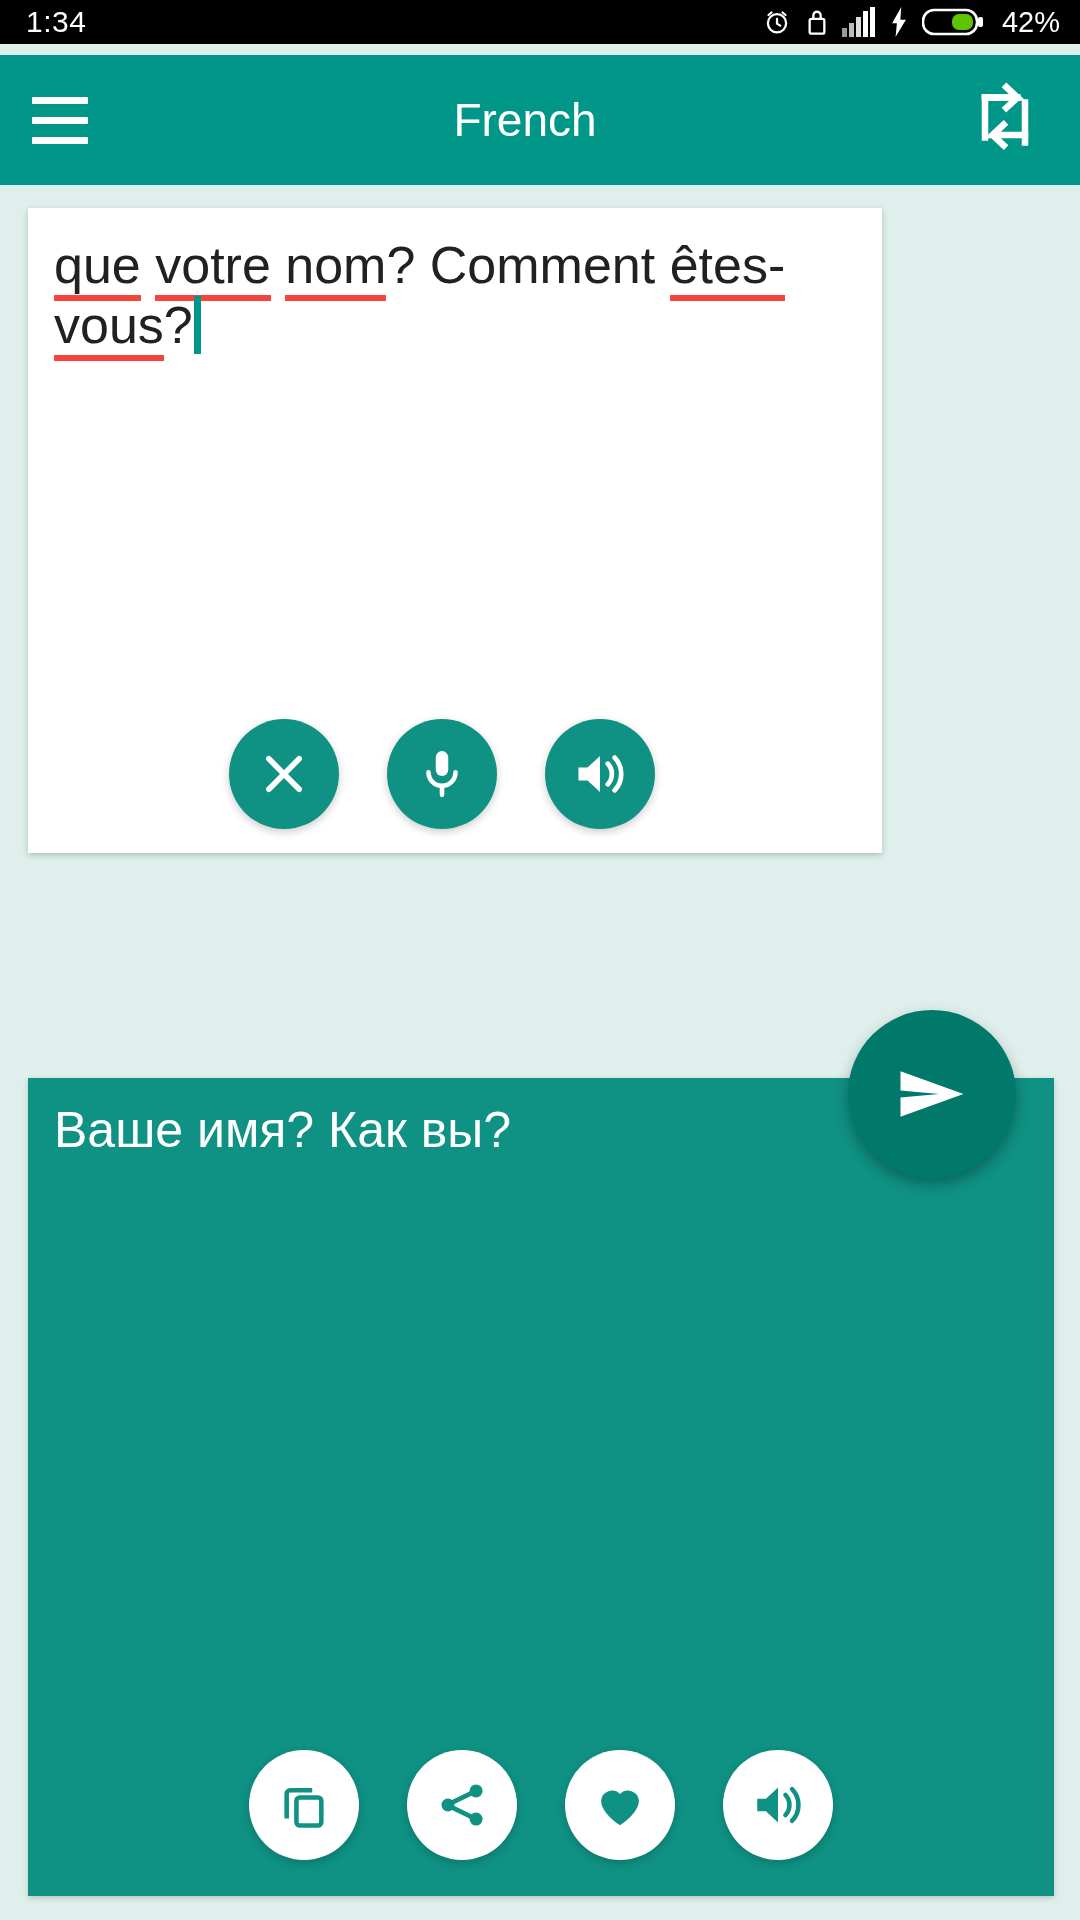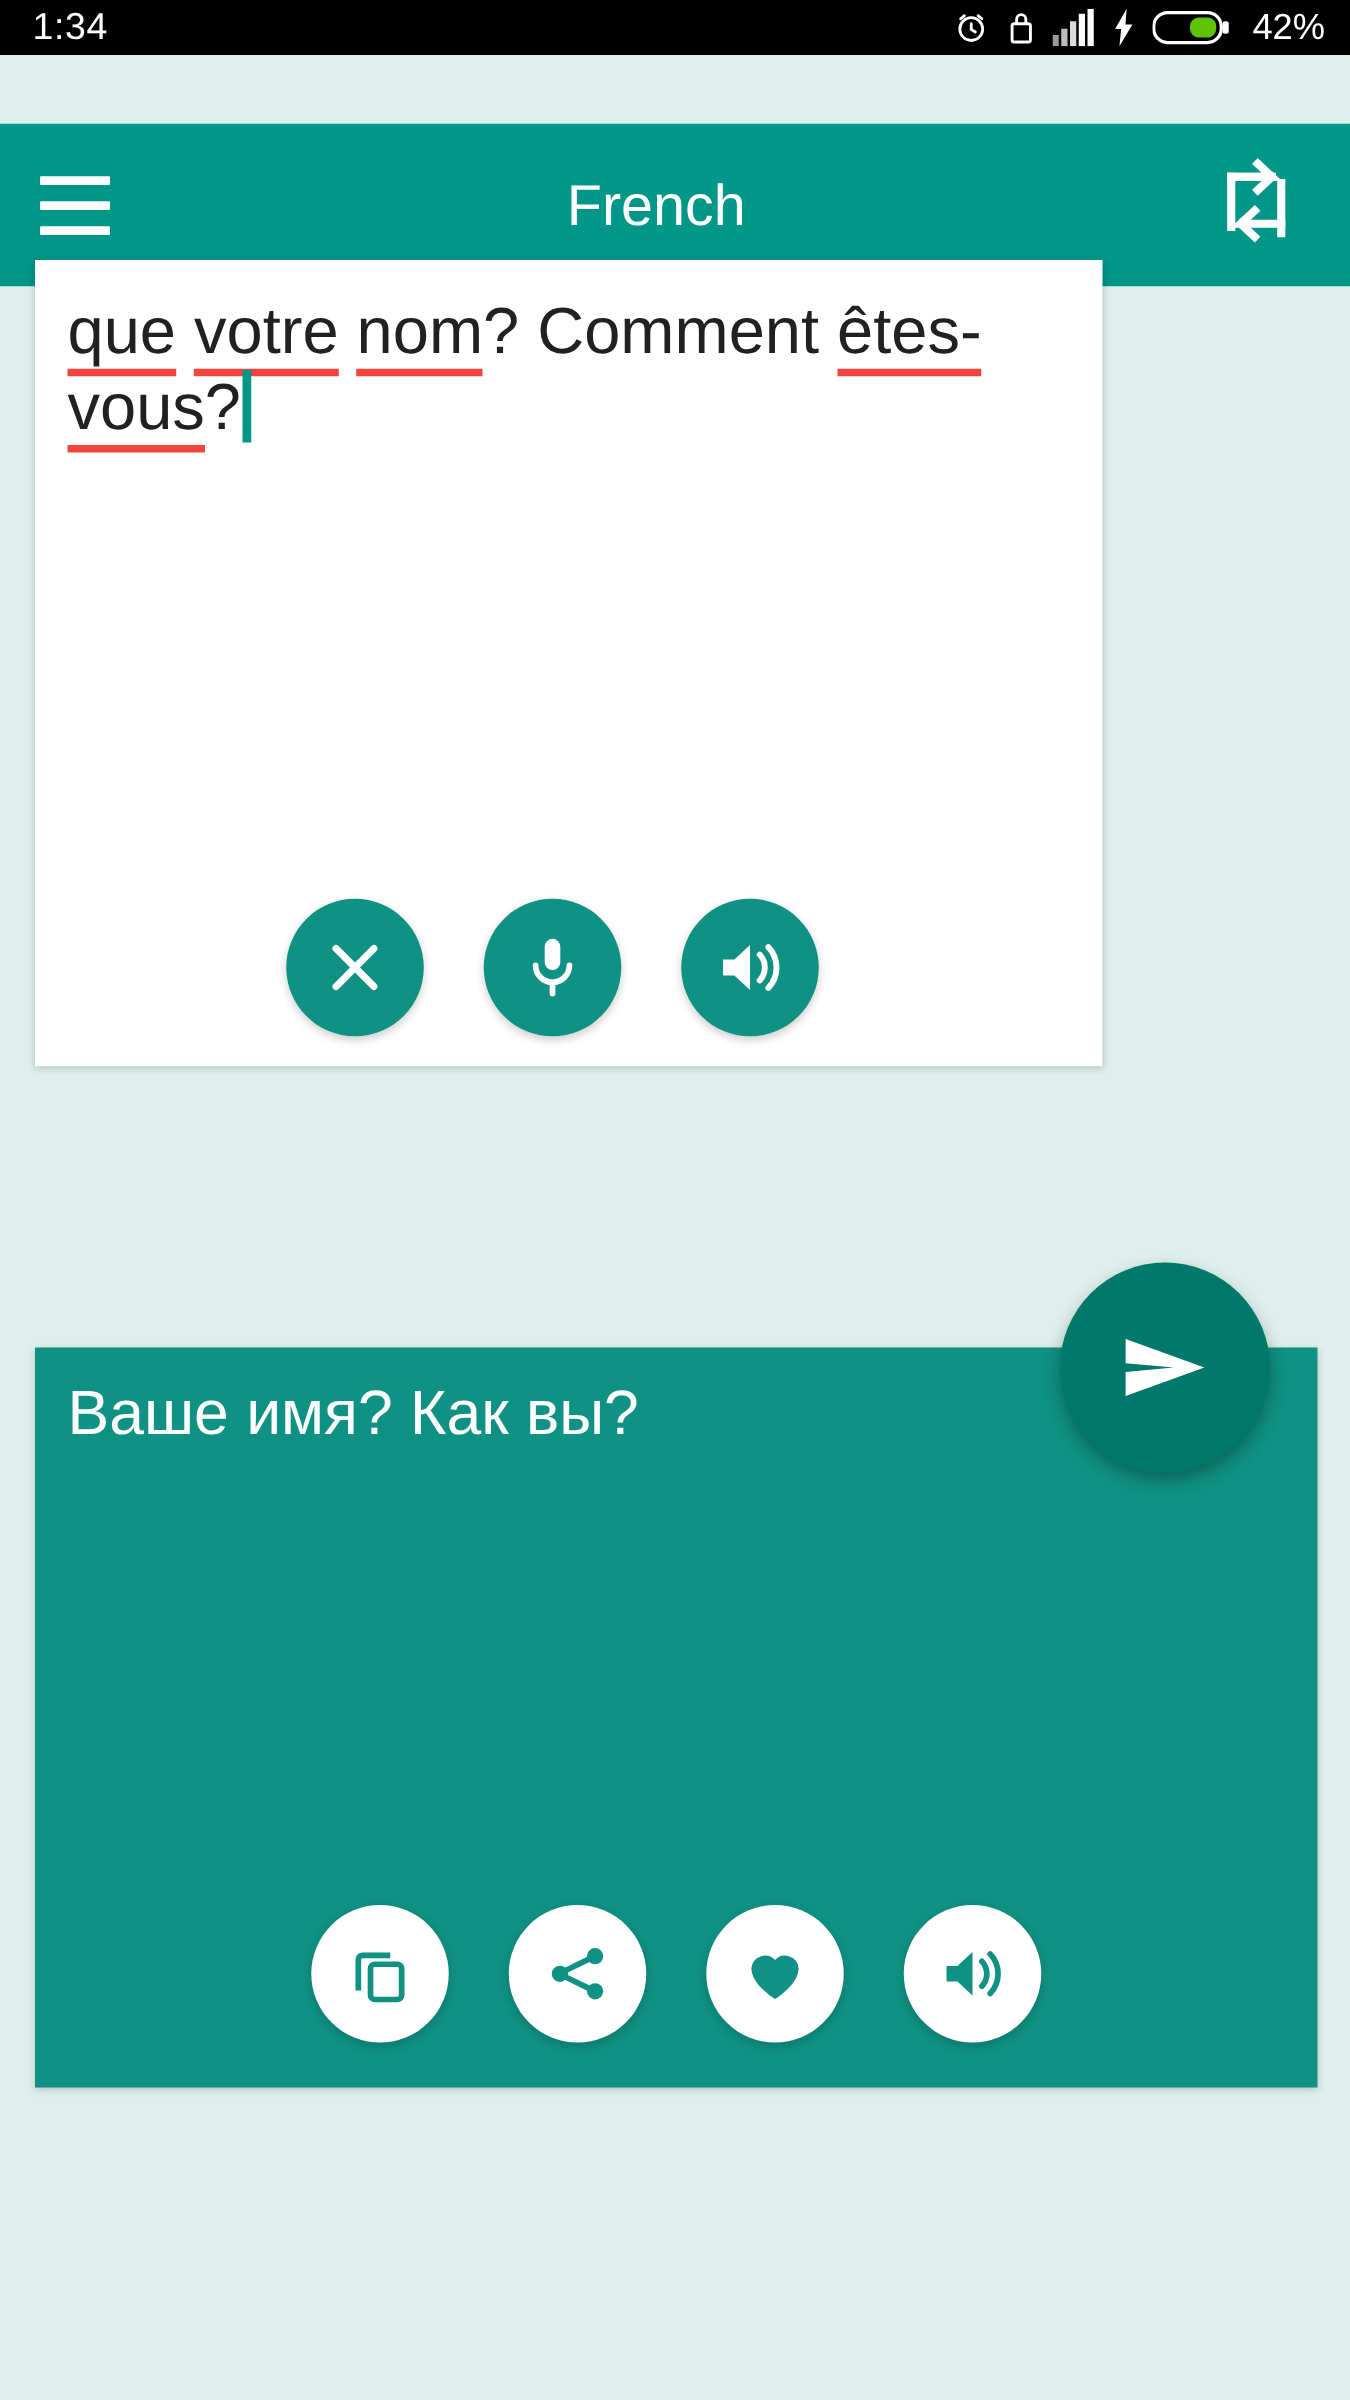--- a/index.html
+++ b/index.html
@@ -20,21 +20,21 @@
   }
   .status-time { font-size:30px; font-weight:400; letter-spacing:.5px; line-height:1; }
   .status-right { display:flex; align-items:center; gap:14px; }
   .status-right svg { display:block; }
   .status-battery-text { font-size:29px; font-weight:400; margin-left:4px; }
 
   
   .appbar {
     position:absolute; top:55px; left:0; width:1080px; height:130px;
     background:#009688;
-    display:flex; align-items:center;margin-top:44px;
+    display:flex; align-items:center;
   }
   .hamburger {
     width:120px; height:130px;
     display:flex; flex-direction:column; align-items:center; justify-content:center; gap:13px;
     cursor:pointer;
   }
   .hamburger span { display:block; width:56px; height:7px; background:#fff; border-radius:1px; }
   .lang-btn {
     flex:1; text-align:center; color:#fff; font-size:46px; font-weight:400;
     cursor:pointer; line-height:1;
@@ -71,21 +71,21 @@
   .circle-btn {
     width:110px; height:110px; border-radius:50%;
     display:flex; align-items:center; justify-content:center;
     cursor:pointer;
   }
   .circle-btn.teal { background:#0f9183; box-shadow:0 3px 8px rgba(0,0,0,0.2); }
   .circle-btn.white { background:#fff; box-shadow:0 3px 8px rgba(0,0,0,0.18); }
 
   
   .target-card {
-    position:absolute; left:28px; top:1078px; width:1026px; height:592px;
+    position:absolute; left:28px; top:1078px; width:1026px; height:818px;
     background:#0f9183;
     box-shadow:0 2px 6px rgba(0,0,0,0.18);
   }
   .target-text {
     position:absolute; left:26px; top:24px; right:26px;
     font-size:50px; line-height:1.15; color:#fff;
   }
   .tgt-actions {
     position:absolute; left:0; right:0; bottom:36px;
     display:flex; justify-content:center; align-items:center; gap:48px;

